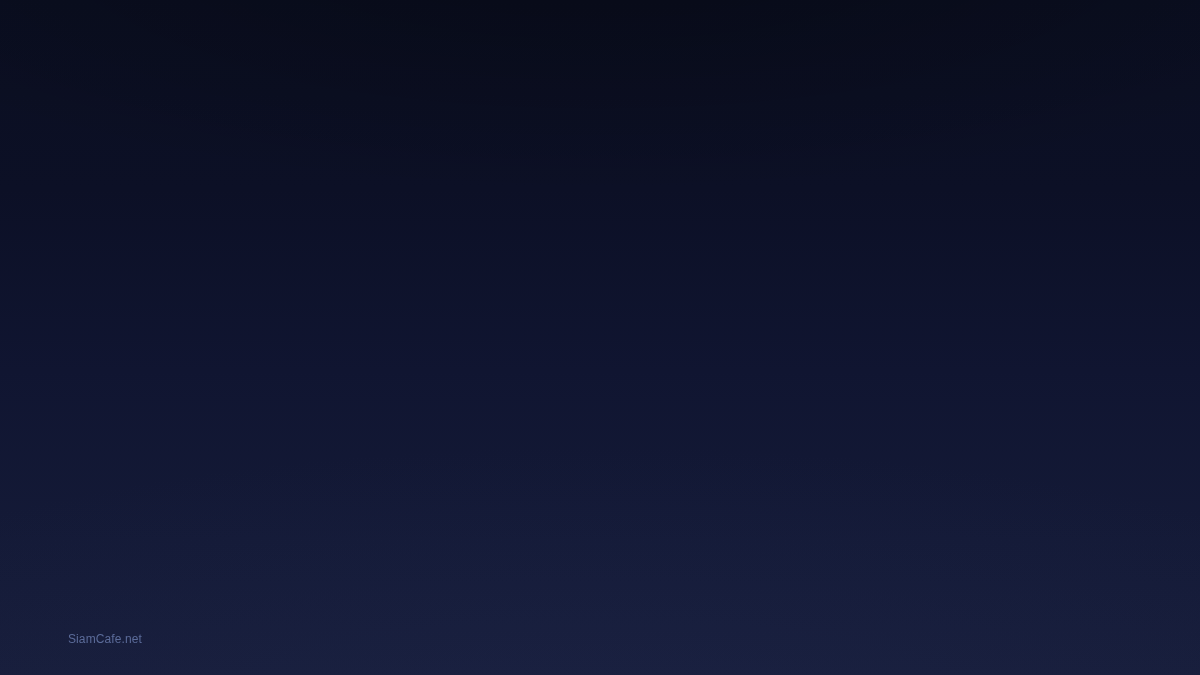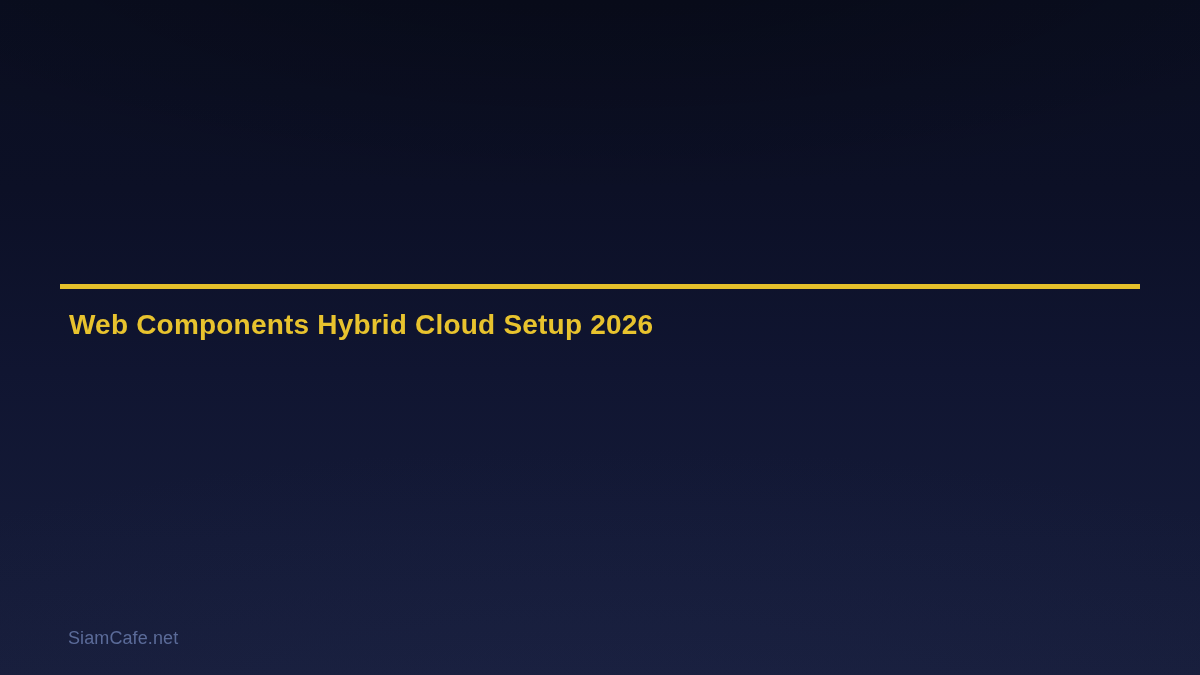--- a/index.html
+++ b/index.html
@@ -69,34 +69,30 @@
   }
 
   .footer {
     position: absolute;
     left: 68px;
     top: 629px;
     z-index: 2;
   }
 
   .footer-brand {
-    font-size: 18px;
+    font-size: 12px;
     font-weight: normal;
     line-height: 1;
     color: #5b6b99;
     letter-spacing: 0.1px;
   }
 </style>
 </head>
 <body>
 
 <div class="slide">
 
-  <div class="title-block">
-    <div class="accent-rule"></div>
-    <h1 class="slide-title">Web Components Hybrid Cloud Setup 2026</h1>
-  </div>
 
   <div class="footer">
     <span class="footer-brand">SiamCafe.net</span>
   </div>
 
 </div>
 
 </body></html>

